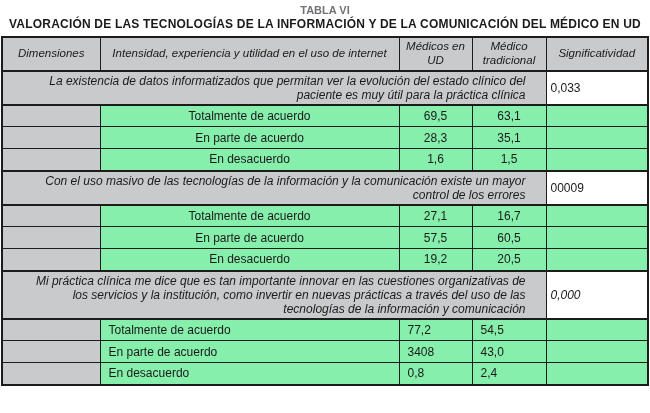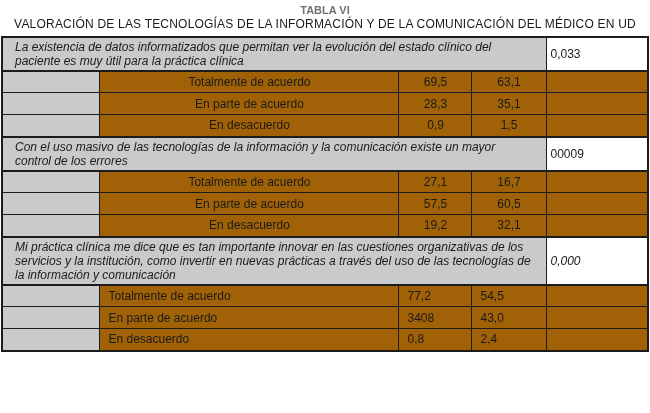--- a/index.html
+++ b/index.html
@@ -14,21 +14,21 @@
     box-sizing: border-box;
   }
   .titles { text-align: center; padding-top: 3px; }
   .t1 {
     color: var(--title-gray, #717275);
     font-weight: bold;
     font-size: 11px;
     line-height: 14px;
   }
   .t2 {
-    font-weight: normal;
+    font-weight: bold;
     font-size: 12px;
     line-height: 14.5px;
     letter-spacing: 0.2px;
     color: var(--text, #1a1a1a);
   }
   table.tbl {
     border-collapse: collapse;
     table-layout: fixed;
     width: 646px;
     margin: 4px auto 0 auto;
@@ -48,35 +48,35 @@
     line-height: 13.5px;
     text-align: center;
     height: 34px;
     border-bottom-width: 2px;
   }
   tr.statement-row td.statement {
     background: var(--cell-gray, #c9cacb);
     font-style: italic;
     font-size: 12px;
     line-height: 14px;
-    text-align: left;
-    padding: 2px 12px;
+    text-align: right;
+    padding: 2px 20px;
     border-top-width: 2px;
     border-bottom-width: 2px;
   }
   tr.statement-row td.sig {
     background: #ffffff;
     font-size: 12px;
     text-align: left;
     border-top-width: 2px;
     border-bottom-width: 2px;
   }
   tr.statement-row.h2 td { height: 32px; }
   tr.statement-row.h3 td { height: 47px; font-style: italic; }
-  tr.drow td { height: 22px; font-size: 12px; line-height: 14px; background: #a16207; }
+  tr.drow td { height: 22px; font-size: 12px; line-height: 14px; background: #86efac; }
   tr.drow td.spacer { background: var(--cell-gray, #c9cacb); }
   tr.drow.center td.lbl, tr.drow.center td.val { text-align: center; }
   tr.drow.left td.lbl, tr.drow.left td.val { text-align: left; padding-left: 8px; }
 </style>
 </head>
 <body>
 
 <div class="page">
 
   <div class="titles">
@@ -87,20 +87,27 @@
   <table class="tbl">
     <colgroup>
       <col style="width:98px">
         <col style="width:299px">
         <col style="width:73px">
         <col style="width:74px">
         <col style="width:102px">
     </colgroup>
 
     <tbody>
+        <tr class="head-row">
+      <th>Dimensiones</th>
+      <th>Intensidad, experiencia y utilidad en el uso de internet</th>
+      <th>Médicos en UD</th>
+      <th>Médico tradicional</th>
+      <th>Significatividad</th>
+    </tr>
 
     <tr class="statement-row h2">
       <td class="statement" colspan="4">La existencia de datos informatizados que permitan ver la evolución del estado clínico del paciente es muy útil para la práctica clínica</td>
       <td class="sig">0,033</td>
     </tr>
     <tr class="drow center">
       <td class="spacer"></td>
       <td class="lbl">Totalmente de acuerdo</td>
       <td class="val">69,5</td>
       <td class="val">63,1</td>
@@ -109,21 +116,21 @@
     <tr class="drow center">
       <td class="spacer"></td>
       <td class="lbl">En parte de acuerdo</td>
       <td class="val">28,3</td>
       <td class="val">35,1</td>
       <td></td>
     </tr>
     <tr class="drow center">
       <td class="spacer"></td>
       <td class="lbl">En desacuerdo</td>
-      <td class="val">0,9</td>
+      <td class="val">1,6</td>
       <td class="val">1,5</td>
       <td></td>
     </tr>
 
     <tr class="statement-row h2">
       <td class="statement" colspan="4">Con el uso masivo de las tecnologías de la información y la comunicación existe un mayor control de los errores</td>
       <td class="sig">00009</td>
     </tr>
     <tr class="drow center">
       <td class="spacer"></td>
@@ -136,21 +143,21 @@
       <td class="spacer"></td>
       <td class="lbl">En parte de acuerdo</td>
       <td class="val">57,5</td>
       <td class="val">60,5</td>
       <td></td>
     </tr>
     <tr class="drow center">
       <td class="spacer"></td>
       <td class="lbl">En desacuerdo</td>
       <td class="val">19,2</td>
-      <td class="val">32,1</td>
+      <td class="val">20,5</td>
       <td></td>
     </tr>
 
     <tr class="statement-row h3">
       <td class="statement" colspan="4">Mi práctica clínica me dice que es tan importante innovar en las cuestiones organizativas de los servicios y la institución, como invertir en nuevas prácticas a través del uso de las tecnologías de la información y comunicación</td>
       <td class="sig">0,000</td>
     </tr>
     <tr class="drow left">
       <td class="spacer"></td>
       <td class="lbl">Totalmente de acuerdo</td>

